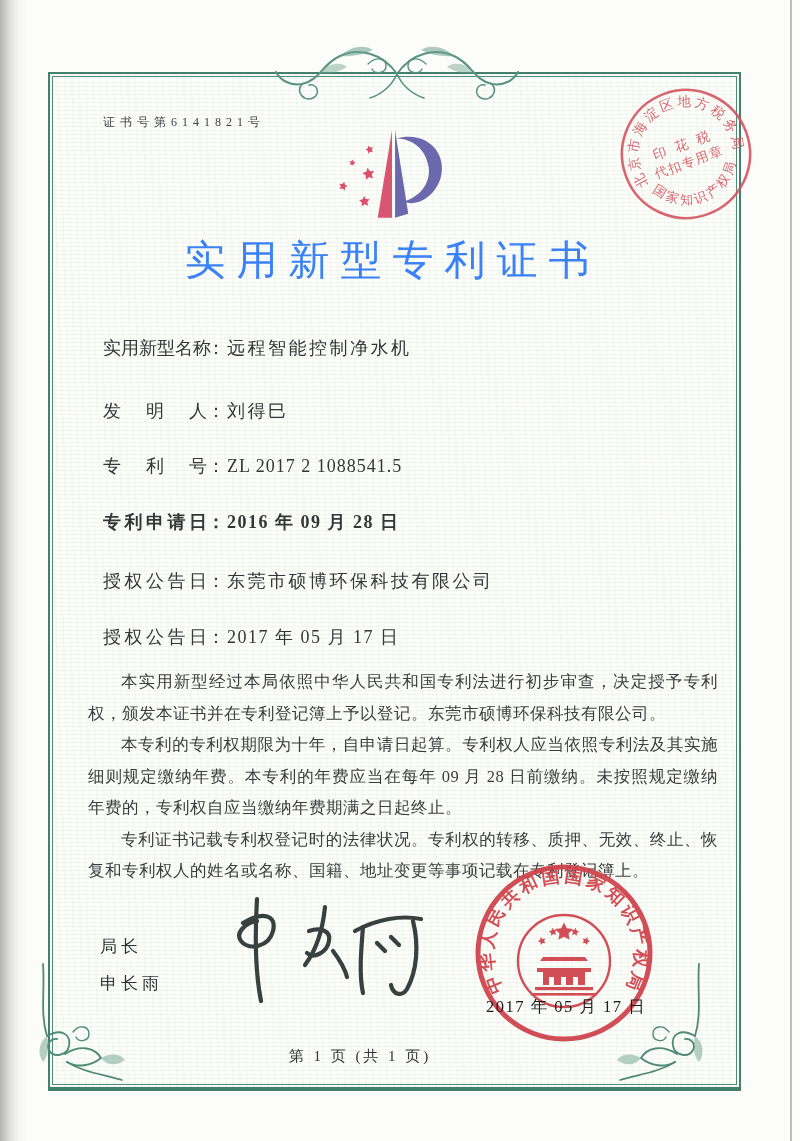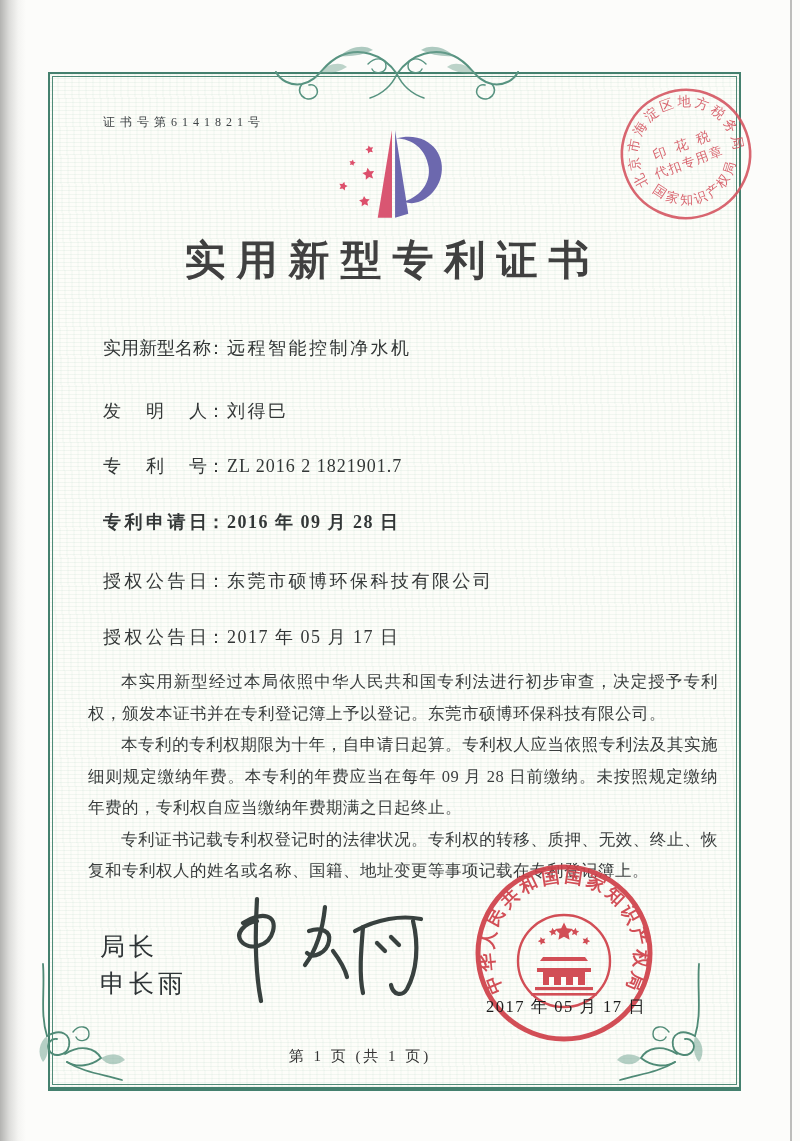--- a/index.html
+++ b/index.html
@@ -11,33 +11,33 @@
   .edge-right{position:absolute;right:8px;top:0;bottom:0;width:2px;background:#bdbdbb;}
   .frame{position:absolute;left:48px;top:72px;width:689px;height:1013px;
     border:2px solid #44806e;border-bottom-width:4px;
     background:
       repeating-linear-gradient(0deg, rgba(128,184,158,0.10) 0 1px, rgba(255,255,255,0) 1px 4px),
       repeating-linear-gradient(88deg, rgba(128,184,158,0.05) 0 2px, rgba(255,255,255,0) 2px 7px),
       #fdfdf9;}
   .frame::after{content:'';position:absolute;inset:2px;border:1px solid #4f8a77;pointer-events:none;}
   .abs{position:absolute;}
   .cert-number{left:103px;top:114px;font-size:12px;letter-spacing:5px;color:#3e4245;}
-  .title{left:48px;top:233px;width:689px;text-align:center;font-size:41px;font-weight:700;
-    letter-spacing:11px;color:#404040;}
+  .title{left:48px;top:233px;width:689px;text-align:center;font-size:41px;font-weight:400;
+    letter-spacing:11px;color:#3b82f6;}
   .fields{left:103px;top:336px;}
   .frow{position:absolute;left:0;white-space:nowrap;font-size:18px;color:#333737;}
   .flabel{display:inline-block;width:104px;text-align:justify;text-align-last:justify;letter-spacing:0;}
   .fsep{margin:0 2px 0 0;}
   .fval{letter-spacing:2.5px;}
   .r0{top:0;} .r1{top:63px;} .r2{top:118px;} .r3{top:174px;font-weight:bold;} .r4{top:233px;} .r5{top:289px;}
   .body-text{left:88px;top:666px;width:630px;font-size:16.5px;line-height:31.5px;
     text-align:justify;color:#393d3d;letter-spacing:0.5px;}
   .body-text p{margin:0;text-indent:2em;}
   .officer{left:100px;top:928px;font-family:"Liberation Sans","DejaVu Sans",sans-serif;
-    font-size:25px;letter-spacing:4px;line-height:37px;color:#2e3436;font-weight:500;}
+    font-size:17px;letter-spacing:4px;line-height:37px;color:#2e3436;font-weight:500;}
   .seal-date{left:486px;top:996px;font-size:16.5px;letter-spacing:1.5px;color:#1d1d1d;z-index:6;}
   .footer{left:48px;top:1047px;width:624px;text-align:center;font-size:15px;
     letter-spacing:3px;color:#343434;}
   svg text{font-family:"Liberation Serif","DejaVu Serif",serif;}
   .z5{z-index:5;} .z4{z-index:4;} .z3{z-index:3;}
 </style>
 </head>
 <body>
 
 <div class="page">
@@ -112,21 +112,21 @@
   <div class="abs title">实用新型专利证书</div>
 
   <div class="abs fields">
     <div class="frow r0">
       <span class="flabel">实用新型名称</span><span class="fsep">：</span><span class="fval">远程智能控制净水机</span>
     </div>
     <div class="frow r1">
       <span class="flabel">发明人</span><span class="fsep">：</span><span class="fval">刘得巳</span>
     </div>
     <div class="frow r2">
-      <span class="flabel">专利号</span><span class="fsep">：</span><span class="fval" style="letter-spacing:1px;">ZL 2016 2 1821901.7</span>
+      <span class="flabel">专利号</span><span class="fsep">：</span><span class="fval" style="letter-spacing:1px;">ZL 2017 2 1088541.5</span>
     </div>
     <div class="frow r3">
       <span class="flabel">专利申请日</span><span class="fsep">：</span><span class="fval" style="letter-spacing:1.5px;">2016 年 09 月 28 日</span>
     </div>
     <div class="frow r4">
       <span class="flabel">授权公告日</span><span class="fsep">：</span><span class="fval">东莞市硕博环保科技有限公司</span>
     </div>
     <div class="frow r5">
       <span class="flabel">授权公告日</span><span class="fsep">：</span><span class="fval" style="letter-spacing:1.5px;">2017 年 05 月 17 日</span>
     </div>

